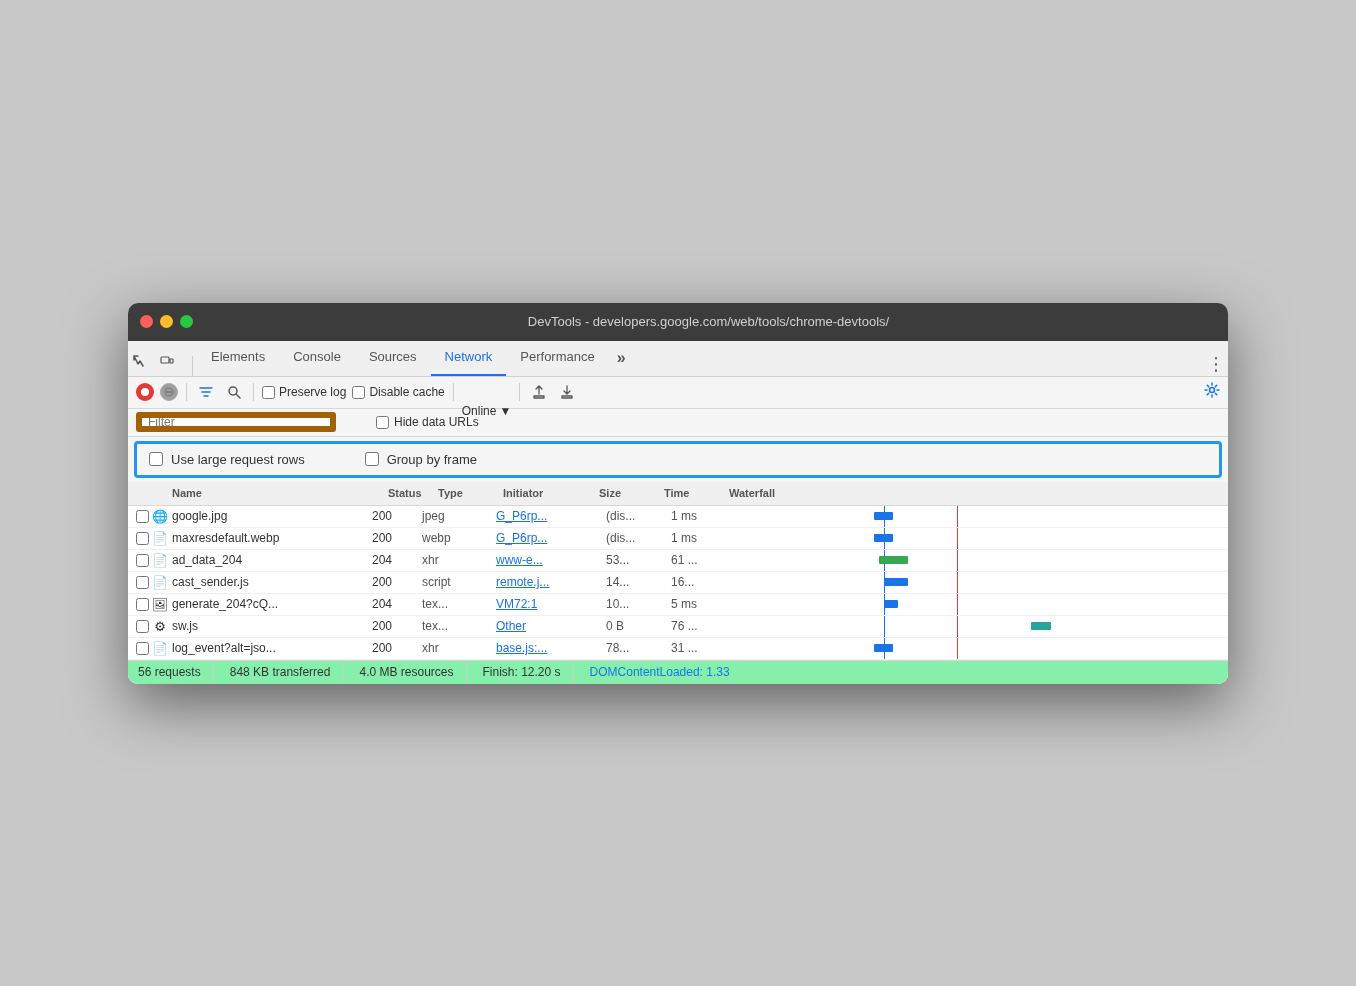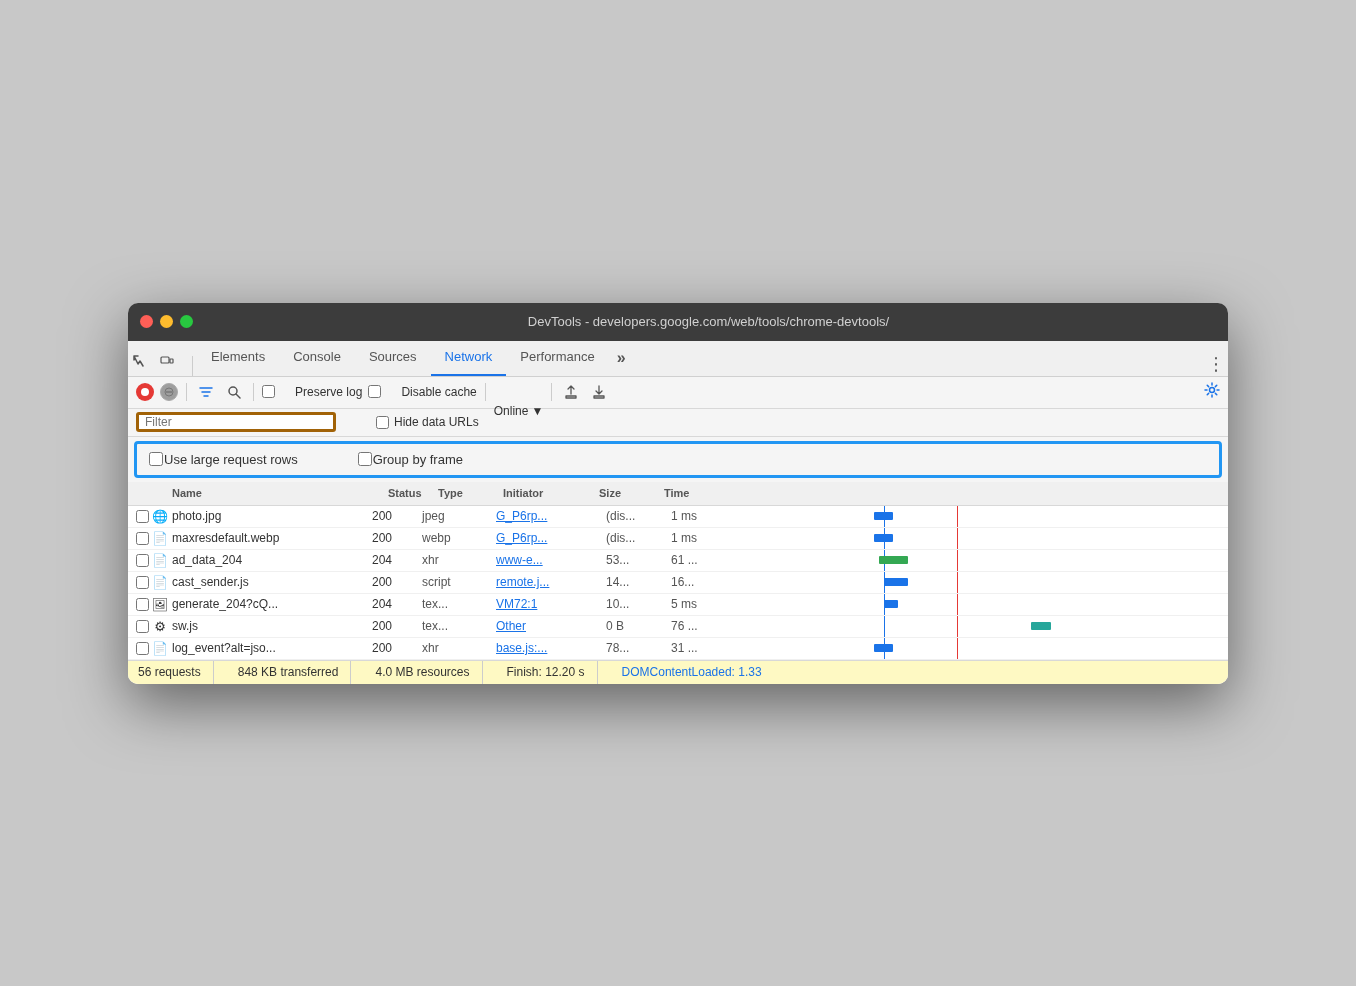--- a/index.html
+++ b/index.html
@@ -156,22 +156,22 @@
     .ctrl-icon {
       color: #555;
       font-size: 13px;
       cursor: pointer;
       padding: 2px 4px;
       display: flex;
       align-items: center;
     }
     .ctrl-checkbox-group {
       display: flex;
-      align-items: flex-start;
-      gap: 20px;
+      align-items: flex-end;
+      gap: 4px;
       font-size: 12px;
       color: #333;
     }
     .ctrl-checkbox-group input { cursor: pointer; }
     .dropdown-group {
       display: flex;
       align-items: center;
       gap: 3px;
       font-size: 12px;
       color: #333;
@@ -190,21 +190,21 @@
       border-bottom: 1px solid #d8d8d8;
       display: flex;
       align-items: center;
       padding: 4px 8px;
       gap: 12px;
       height: 28px;
     }
     .filter-input {
       width: 200px;
       height: 20px;
-      border: 3px solid #a16207;
+      border: 6px solid #a16207;
       border-radius: 3px;
       padding: 0 6px;
       font-size: 12px;
       background: white;
       outline: none;
     }
     .filter-checkbox-group {
       display: flex;
       align-items: center;
       gap: 5px;
@@ -227,21 +227,21 @@
       position: relative;
     }
     .options-row {
       display: flex;
       align-items: center;
       gap: 60px;
     }
     .option-item {
       display: flex;
       align-items: center;
-      gap: 1px;
+      gap: 8px;
       font-size: 13px;
       color: #333;
     }
     .option-item input[type="checkbox"] {
       cursor: pointer;
       width: 14px;
       height: 14px;
     }
 
     
@@ -334,29 +334,29 @@
       transform: translateY(-50%);
       height: 8px;
       border-radius: 1px;
     }
     .wf-bar.blue { background: #1a73e8; }
     .wf-bar.green { background: #34a853; }
     .wf-bar.teal { background: #26a69a; }
 
     
     .status-bar {
-      background: #fef9c3;
+      background: #86efac;
       border-top: 1px solid #d8d8d8;
       height: 24px;
       display: flex;
       align-items: center;
       padding: 0 10px;
       font-size: 12px;
       color: #333;
-      gap: 12px;
+      gap: 4px;
     }
     .status-item {
       padding: 0 12px;
       border-right: 1px solid #ccc;
       height: 100%;
       display: flex;
       align-items: center;
     }
     .status-item:first-child { padding-left: 0; }
     .status-item:last-child { border-right: none; color: #1a73e8; }
@@ -489,30 +489,31 @@
       </div>
     </div>
 
     <div class="col-headers">
       <span class="col-name">Name</span>
       <span class="col-status">Status</span>
       <span class="col-type">Type</span>
       <span class="col-initiator">Initiator</span>
       <span class="col-size">Size</span>
       <span class="col-time">Time</span>
+      <span class="col-waterfall">Waterfall</span>
     </div>
 
     <div class="network-table" id="network-table">
 
     <div class="network-row">
       <div class="row-checkbox">
             <input type="checkbox" style="">
           </div>
       <div class="row-icon" style="font-size:13px;">🌐</div>
-      <div class="row-name">photo.jpg</div>
+      <div class="row-name">google.jpg</div>
       <div class="row-status">200</div>
       <div class="row-type">jpeg</div>
       <div class="row-initiator">G_P6rp...</div>
       <div class="row-size">(dis...</div>
       <div class="row-time">1 ms</div>
       <div class="row-waterfall">
         <div class="waterfall-container">
           <div class="wf-line-blue"></div>
           <div class="wf-line-red"></div>
           <div class="wf-bar blue" style="left:28%;width:4%;"></div>

